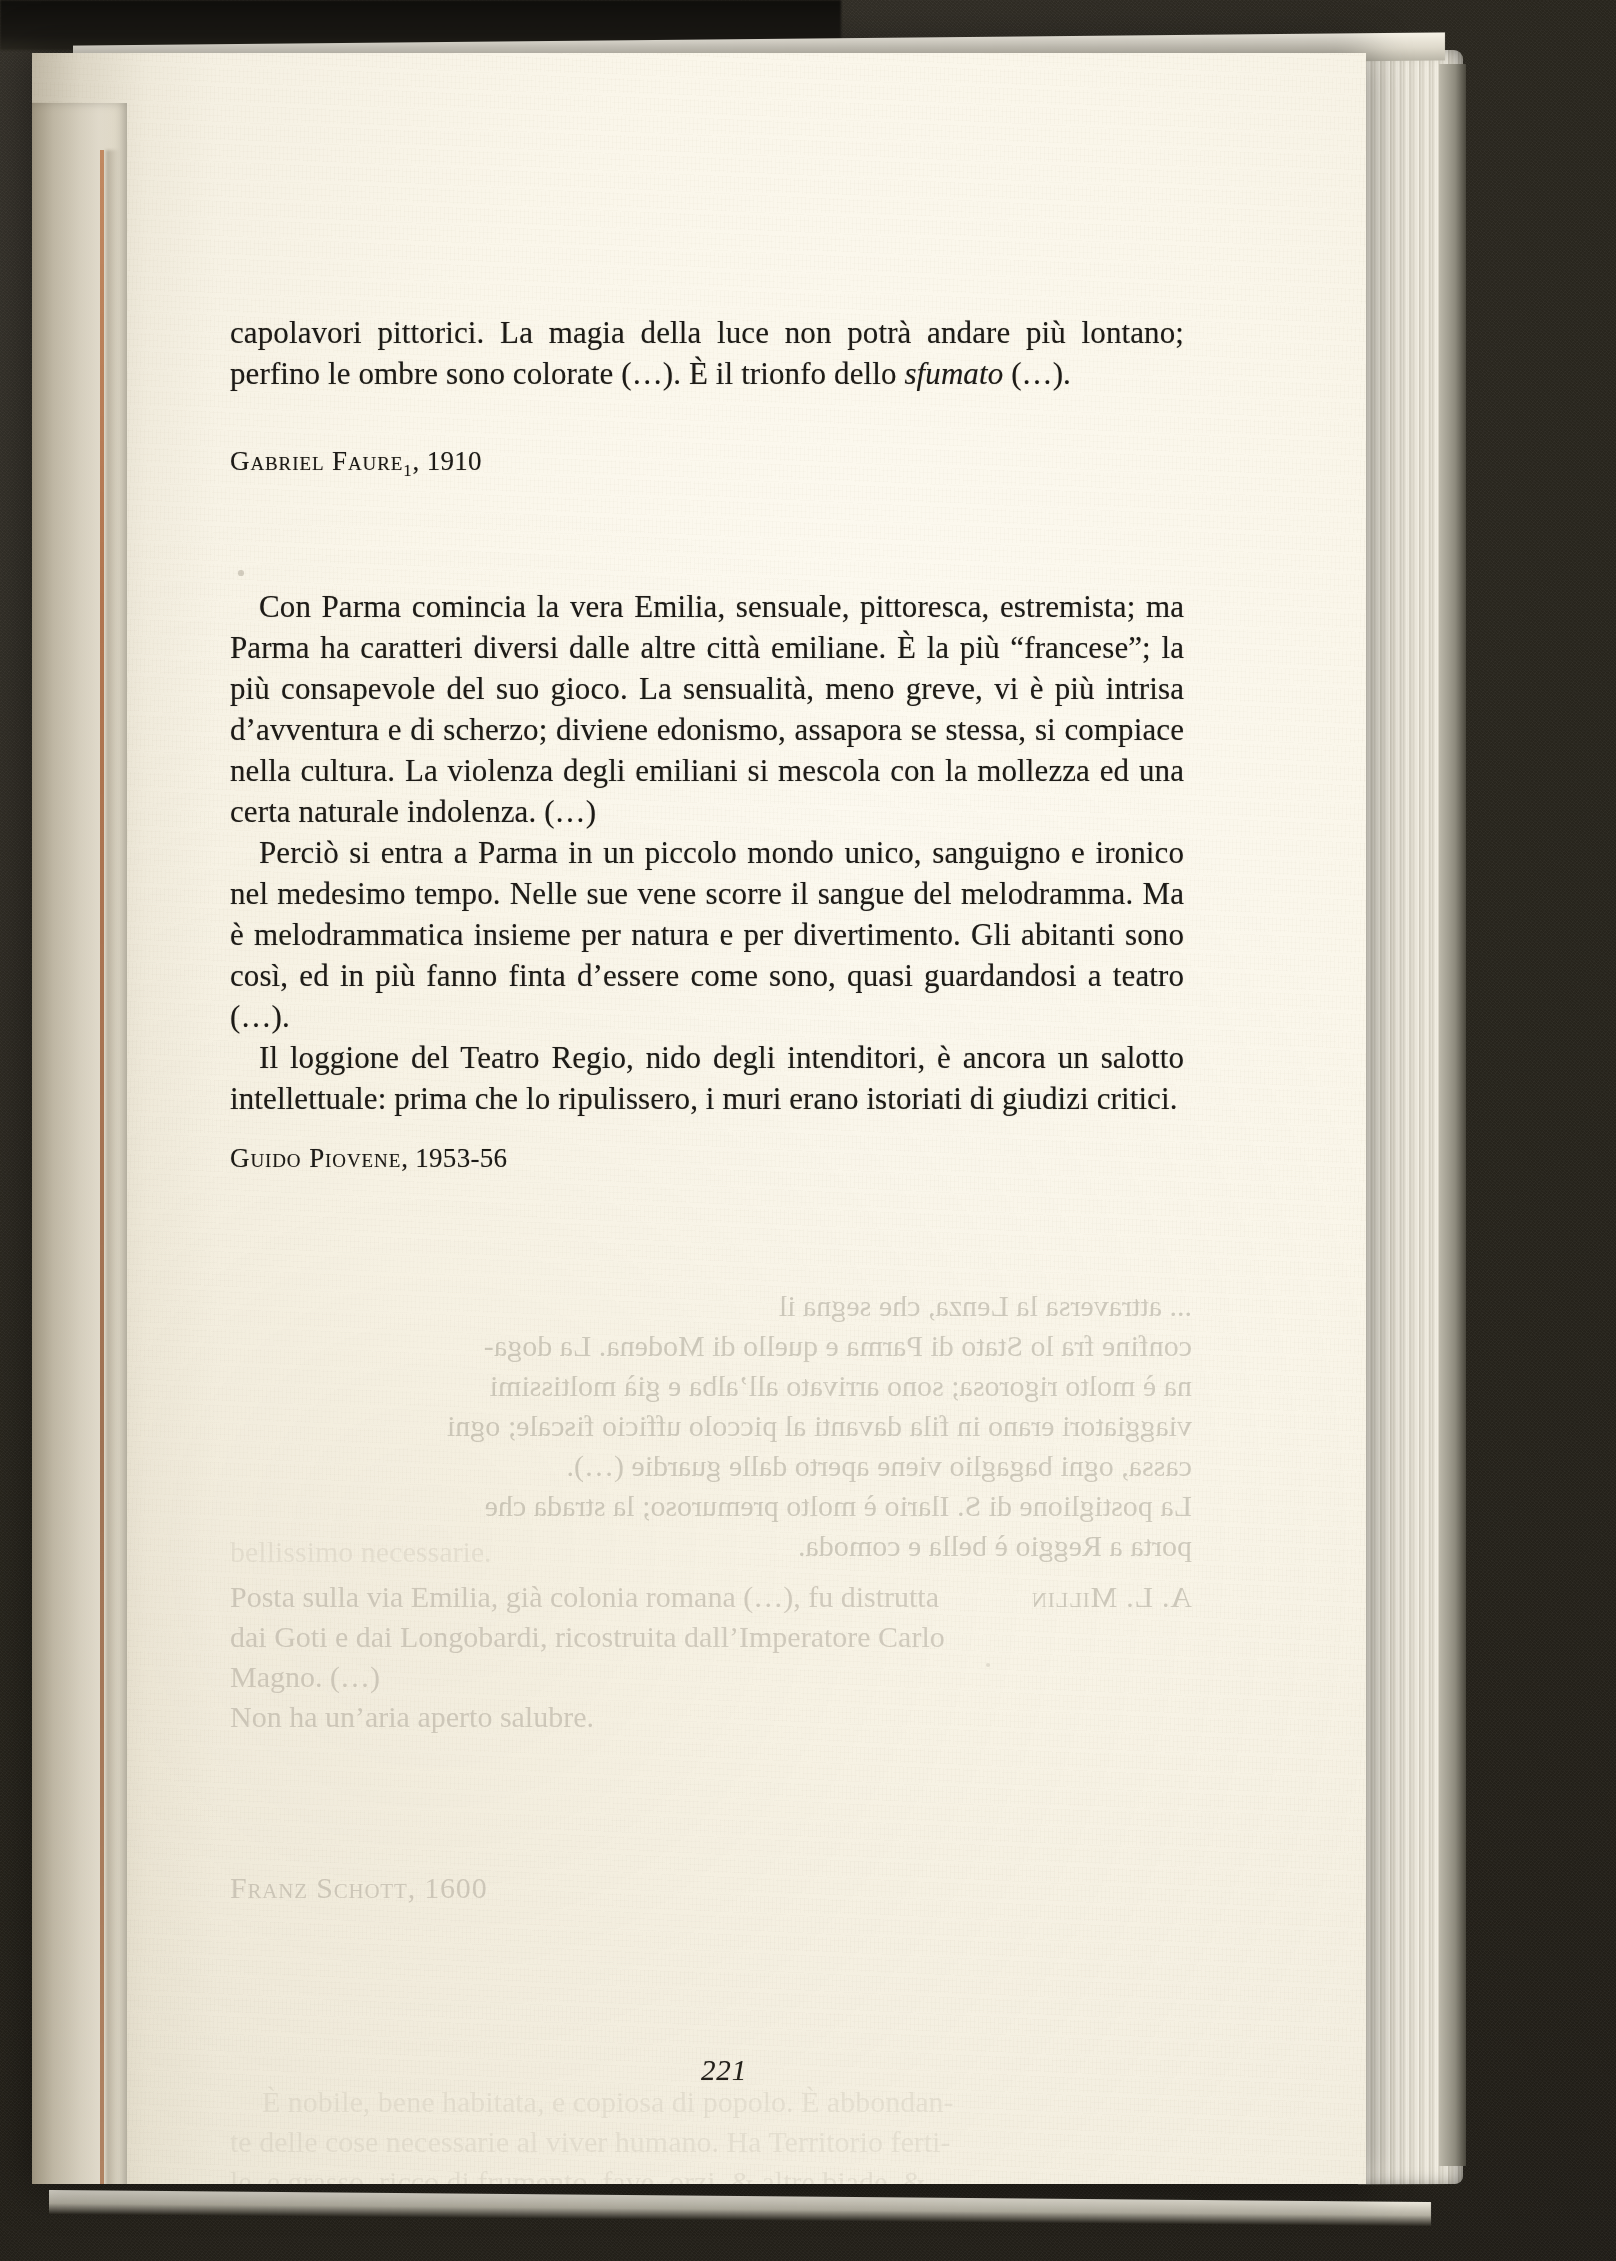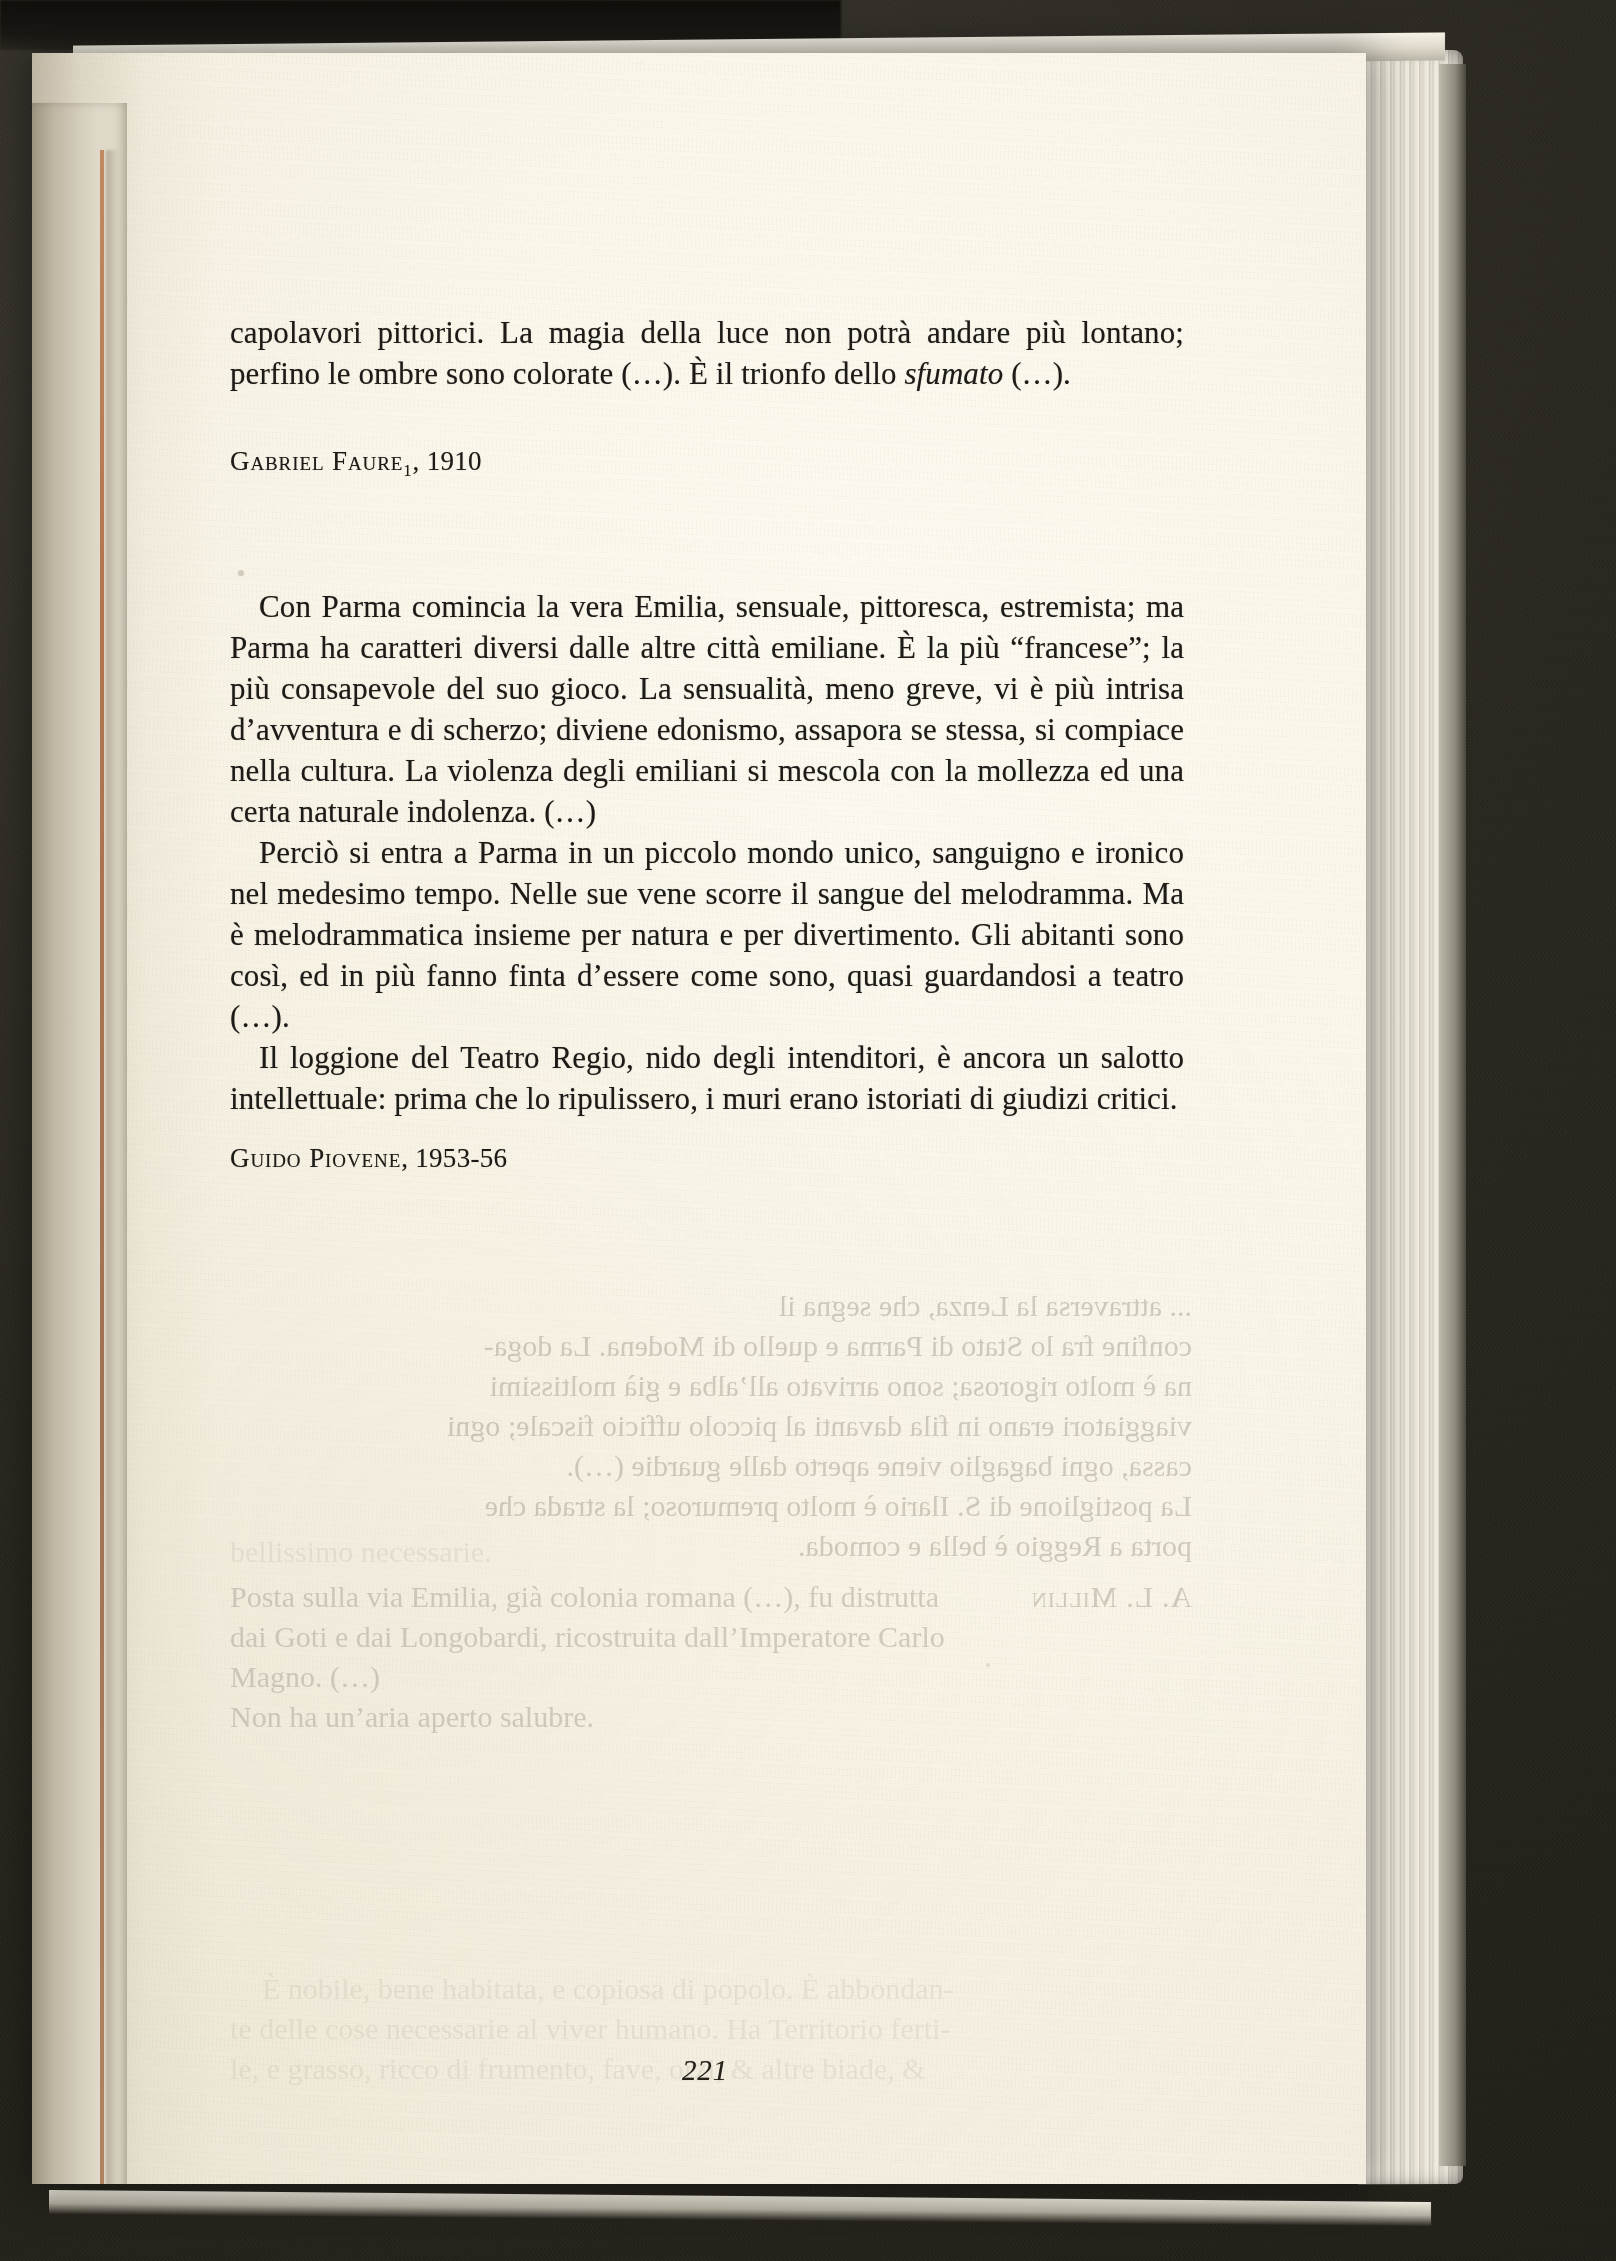--- a/index.html
+++ b/index.html
@@ -193,21 +193,21 @@
     margin:0;
   }
   .bleed-ghost.attr{ text-align:right; font-variant:small-caps; letter-spacing:0.8px; }
   .bleed-ghost.faint{ opacity:.26; color:#bdb6a7; }
   .bleed-stack{ position:relative; }
   .bleed-layer{ position:absolute; left:0; right:0; }
 
   
   #folio{
     position:absolute;
-    left:196px; width:954px;
+    left:215px; width:954px;
     top:2001px;
     text-align:center;
     font-style:italic;
     font-size:29px;
     color:#23201a;
     letter-spacing:0.8px;
     text-shadow:0 0 0.8px rgba(40,36,28,.4);
   }
 
   
@@ -262,20 +262,25 @@
 
       <div class="bleed-stack" style="height:202px;">
         <div class="bleed-layer" style="top:-97px;">
           <p class="bleed-ghost">Posta sulla via Emilia, già colonia romana (…), fu distrutta</p>
           <p class="bleed-ghost">dai Goti e dai Longobardi, ricostruita dall’Imperatore Carlo</p>
           <p class="bleed-ghost">Magno. (…)</p>
           <p class="bleed-ghost">Non ha un’aria aperto salubre.</p>
         </div>
       </div>
 
+      <div class="bleed-stack" style="height:113px;">
+        <div class="bleed-layer" style="top:-8px;">
+          <p class="bleed-ghost attr">Franz Schott, 1600</p>
+        </div>
+      </div>
 
       <div class="bleed-stack" style="height:210px;">
         <div class="bleed-layer" style="top:93px;">
           <p class="bleed-ghost faint" style="text-indent:32px;">È nobile, bene habitata, e copiosa di popolo. È abbondan-</p>
           <p class="bleed-ghost faint">te delle cose necessarie al viver humano. Ha Territorio ferti-</p>
           <p class="bleed-ghost faint">le, e grasso, ricco di frumento, fave, orzi, &amp; altre biade, &amp;</p>
 
         </div>
       </div>
 

